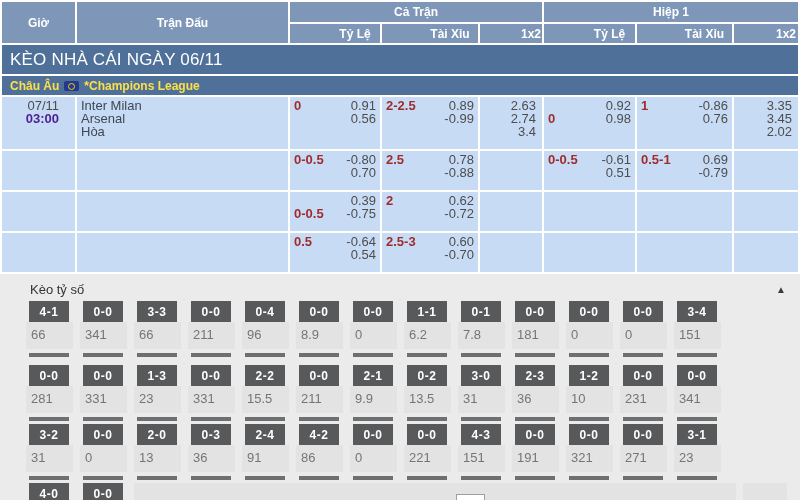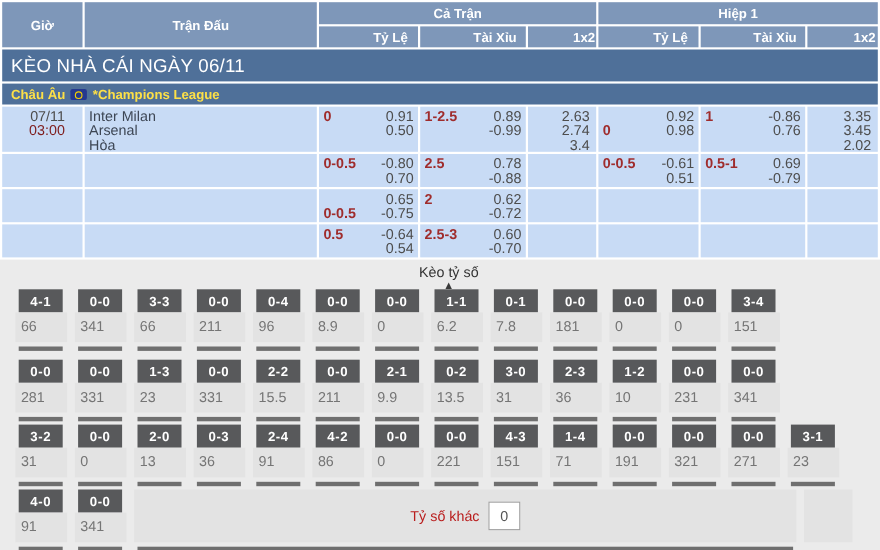--- a/index.html
+++ b/index.html
@@ -31,42 +31,41 @@
   .flag {
     display:inline-block; width:15px; height:10px; background:#25388f;
     border-radius:2px; margin:0 5px; vertical-align:-1px;
   }
   .flag::after {
     content:""; display:block; width:5px; height:5px; margin:2px auto 0;
     border:1px solid #f5d100; border-radius:50%;
   }
   td.cell {
     background:#c8dbf5; vertical-align:top; font-size:13px; color:#4d4d4d;
-    padding:2px 0 0 0; line-height:13px;
+    padding:2px 0 11px 0; line-height:13px;
   }
   tr.r1 td { height:40px; }
   tr.r2 td, tr.r3 td { height:30px; }
   tr.r4 td { height:30px; }
   .time-cell { text-align:right; padding-right:16px !important; color:#3d4654; }
-  .time-cell .t { color:#7f1d1d; }
+  .time-cell .t { color:#4c1d95;font-weight:bold; }
   .teams div { padding-left:4px; color:#3d4654; }
   .oline { display:flex; justify-content:space-between; padding:0 4px; line-height:13px; }
   .oline.plain { justify-content:flex-end; }
   .olabel { color:#9f2c2c; font-weight:bold; }
   .x2 .oline { padding-right:6px; }
   
   .score-section { width:800px; height:270px; background:#ebebeb; }
   .score-title-bar {
     height:27px; display:flex; align-items:center; justify-content:space-between;
     padding:4px 14px 0 30px;
-    flex-direction:column;
   }
   .score-title { font-size:13px; color:#333; }
   .collapse { font-size:10px; color:#3a3a3a; cursor:pointer; }
-  .score-row { display:flex; gap:7px; padding-left:14px; align-items:flex-start; height:59px; }
+  .score-row { display:flex; gap:7px; padding-left:26px; align-items:flex-start; height:59px; }
   .score-row.row-first { height:64px; }
   .score-row > * { flex:none; }
   .score-box { width:47px; cursor:pointer; }
   .sb-head {
     width:40px; margin-left:3px; height:21px; background:#58595b; color:#fff;
     font-weight:bold; font-size:12px; display:flex; align-items:center; justify-content:center;
     letter-spacing:0.5px;
   }
   .sb-body {
     width:47px; height:27px; background:#e3e3e3; font-size:13px; color:#757575;
@@ -132,26 +131,26 @@
       <div>Arsenal</div>
       <div>Hòa</div>
     </td>
     <td class="cell">
           <div class="oline">
             <span class="olabel">0</span>
             <span class="oval">0.91</span>
           </div>
           <div class="oline">
             <span class="olabel"></span>
-            <span class="oval">0.50</span>
-          </div>
-        </td>
-    <td class="cell">
-          <div class="oline">
-            <span class="olabel">1-2.5</span>
+            <span class="oval">0.56</span>
+          </div>
+        </td>
+    <td class="cell">
+          <div class="oline">
+            <span class="olabel">2-2.5</span>
             <span class="oval">0.89</span>
           </div>
           <div class="oline">
             <span class="olabel"></span>
             <span class="oval">-0.99</span>
           </div>
         </td>
     <td class="cell x2">
           <div class="oline plain">
             <span class="oval">2.63</span>
@@ -240,21 +239,21 @@
           </div>
         </td>
     <td class="cell x2"></td>
   </tr>
   <tr class="r3">
     <td class="cell"></td>
     <td class="cell"></td>
     <td class="cell">
           <div class="oline">
             <span class="olabel"></span>
-            <span class="oval">0.65</span>
+            <span class="oval">0.39</span>
           </div>
           <div class="oline">
             <span class="olabel">0-0.5</span>
             <span class="oval">-0.75</span>
           </div>
         </td>
     <td class="cell">
           <div class="oline">
             <span class="olabel">2</span>
             <span class="oval">0.62</span>
@@ -478,25 +477,20 @@
           <div class="sb-line"></div>
         </div>
         <div class="score-box">
           <div class="sb-head">0-0</div>
           <div class="sb-body">221</div>
           <div class="sb-line"></div>
         </div>
         <div class="score-box">
           <div class="sb-head">4-3</div>
           <div class="sb-body">151</div>
-          <div class="sb-line"></div>
-        </div>
-        <div class="score-box">
-          <div class="sb-head">1-4</div>
-          <div class="sb-body">71</div>
           <div class="sb-line"></div>
         </div>
         <div class="score-box">
           <div class="sb-head">0-0</div>
           <div class="sb-body">191</div>
           <div class="sb-line"></div>
         </div>
         <div class="score-box">
           <div class="sb-head">0-0</div>
           <div class="sb-body">321</div>

